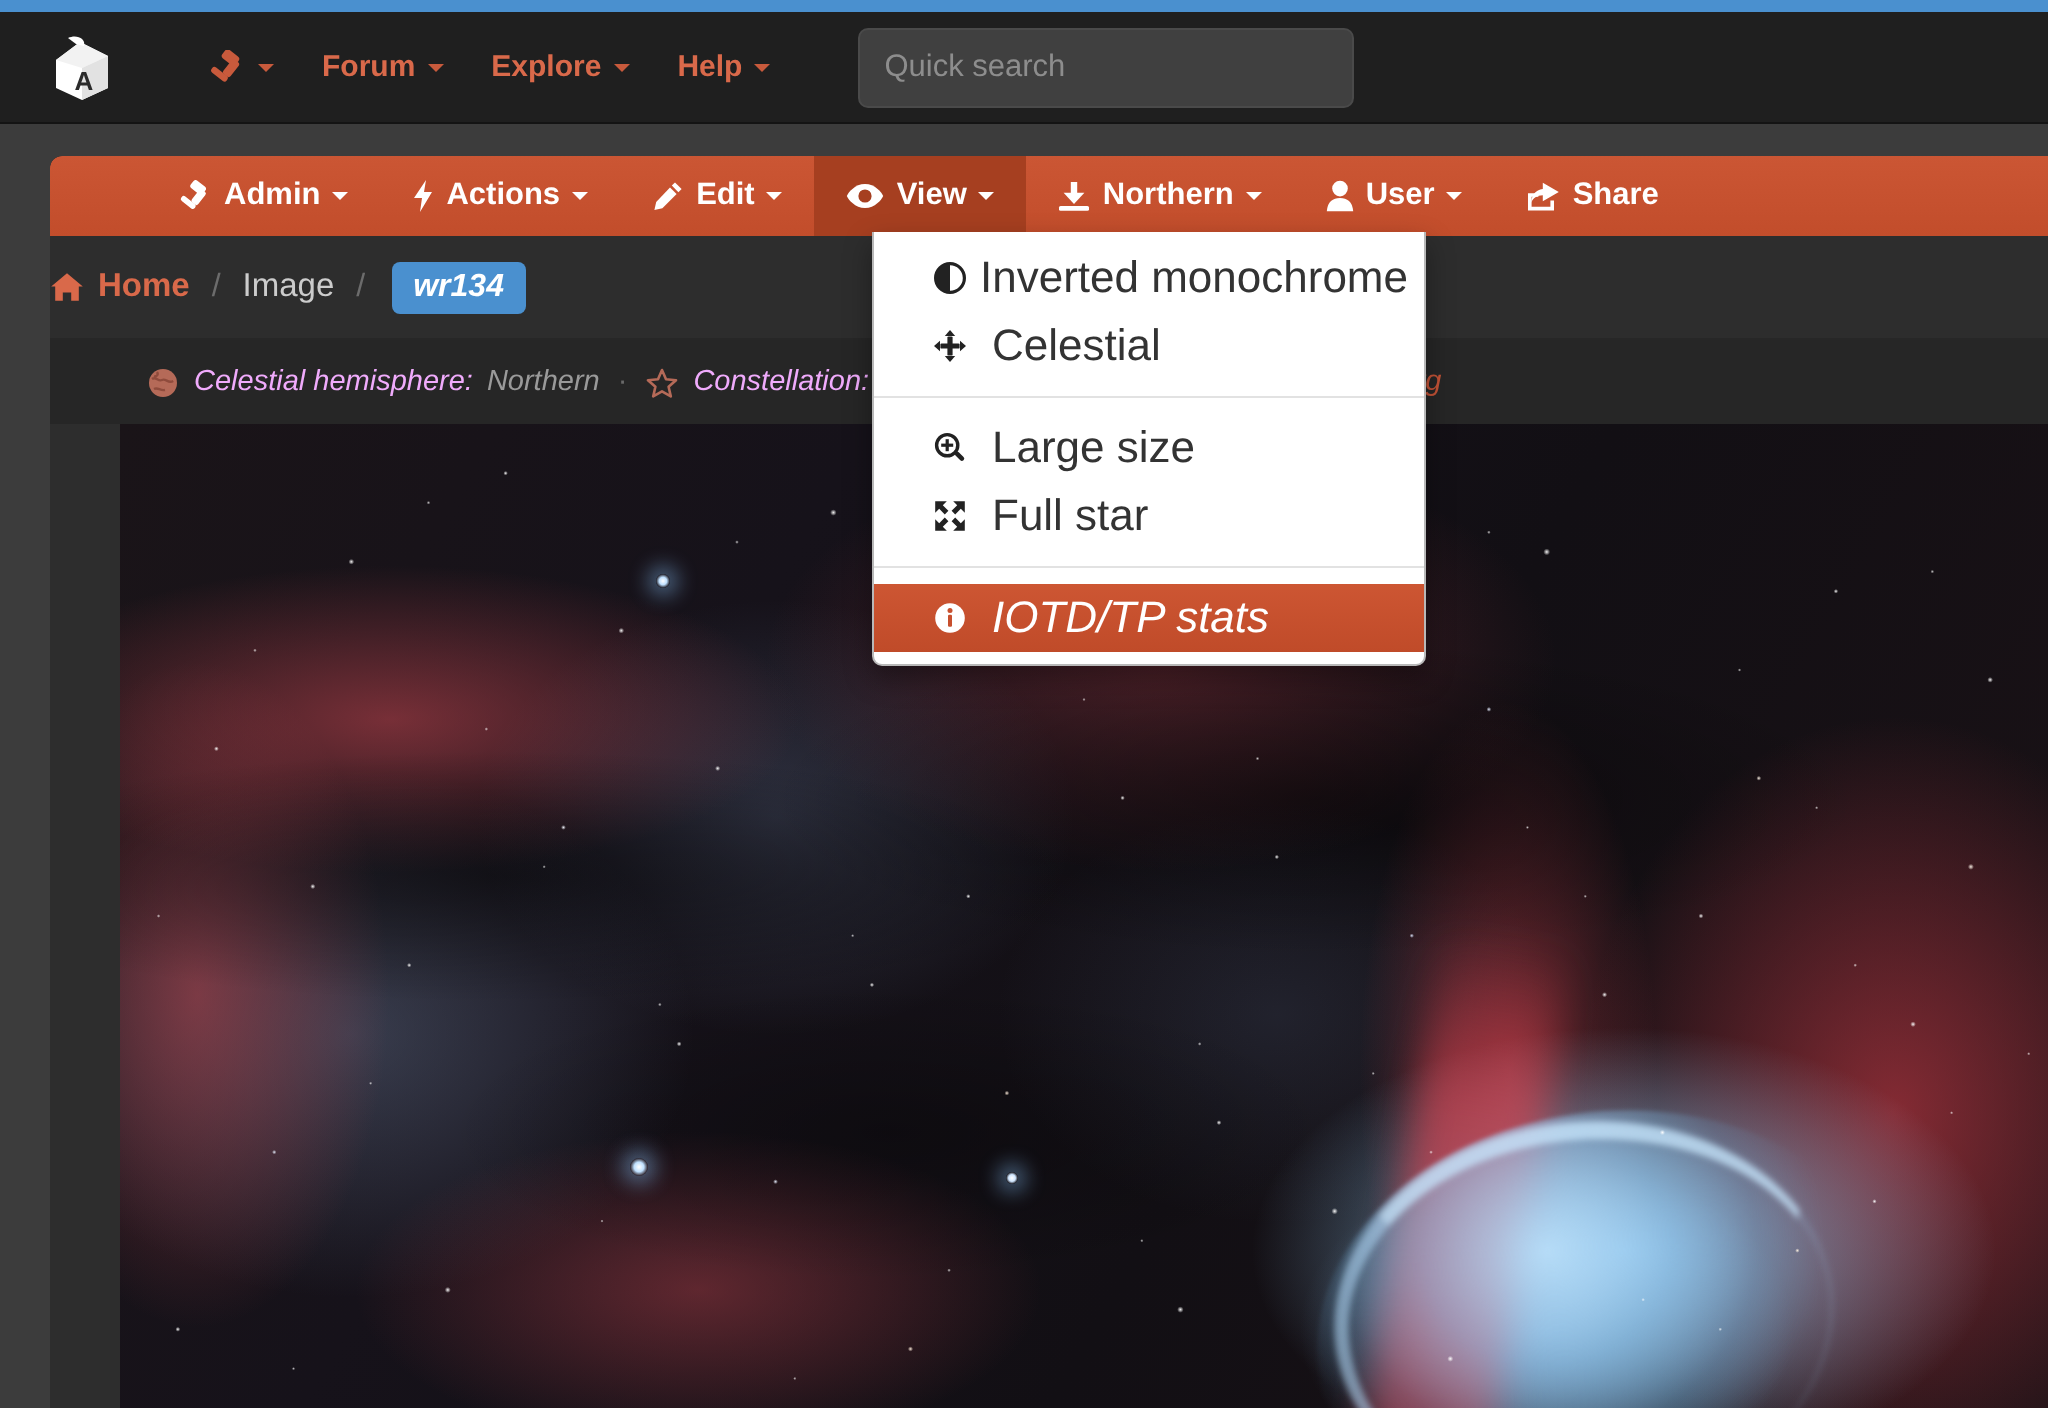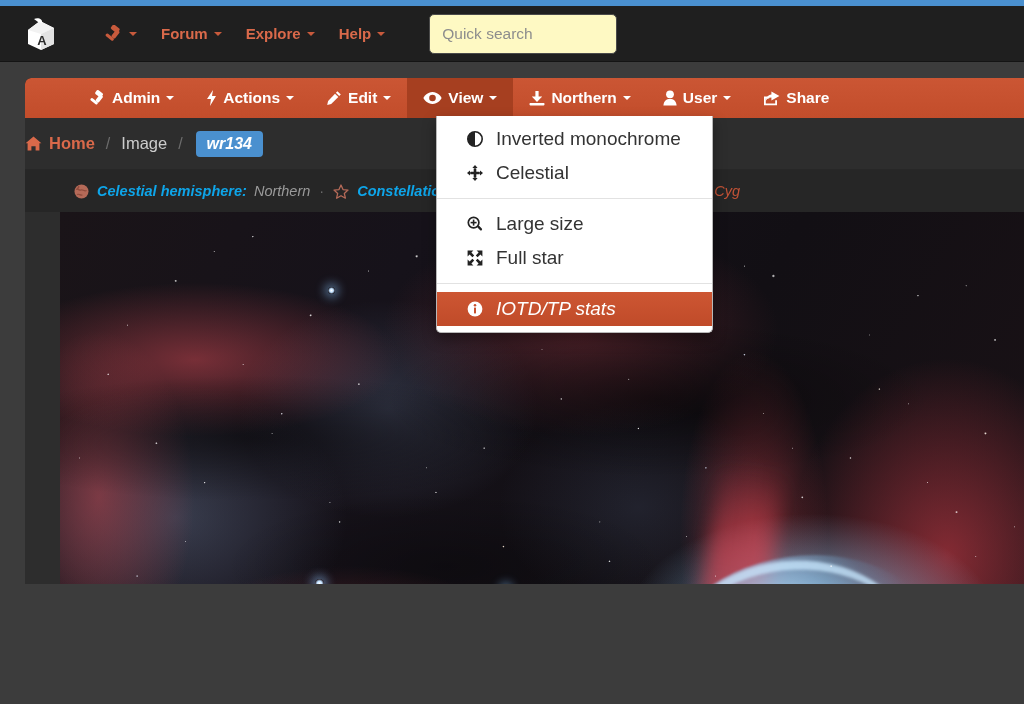--- a/index.html
+++ b/index.html
@@ -49,38 +49,38 @@
     margin-left: 6px;
     border-left: 4.5px solid transparent;
     border-right: 4.5px solid transparent;
     border-top: 4.5px solid #c85a3c;
   }
   .gavel-nav { margin-left: 40px; }
   .gavel-nav svg { display:block; }
 
   .quick-search {
     margin-left: 44px;
-    width: 188px; height: 40px;
-    background: #fef9c3;
+    width: 248px; height: 40px;
+    background: #404040;
     border: 1px solid #4a4a4a;
     border-radius: 5px;
     color: #8a8a8a;
     font-size: 15.5px;
     padding: 0 12px;
     outline: none;
     font-family: "Liberation Sans", sans-serif;
   }
   .quick-search::placeholder { color: #8d8d8d; }
 
   
   .panel {
     position: absolute;
     left: 25px; top: 78px;
     width: 999px;
-    height: 506px;
+    height: 626px;
     background: #2d2d2d;
     border-radius: 6px 0 0 0;
     overflow: hidden;
   }
 
   
   .toolbar {
     position: relative;
     height: 40px;
     background: #c8502e;
@@ -132,21 +132,21 @@
   .meta {
     height: 42px;
     background: #262626;
     display: flex; align-items: center;
     padding-left: 49px;
     font-size: 14.5px;
     white-space: nowrap;
     overflow: hidden;
   }
   .meta .m-ic { display:inline-flex; margin-right: 8px; }
-  .meta .m-label { color: #0ea5e9; font-weight: bold; font-style: italic; }
+  .meta .m-label { color: #f0abfc; font-weight: normal; font-style: italic; }
   .meta .m-val { color: #9a9a9a; font-style: italic; margin-left: 7px; }
   .meta .m-link { color: #c25236; font-style: italic; font-weight: normal; }
   .meta .m-dot { color: #6a6a6a; margin: 0 9px; }
   .meta .m-grp { display:flex; align-items:center; }
 
   
   .img-wrap {
     position: relative;
     margin-left: 35px;
     width: 964px;
@@ -312,21 +312,21 @@
     border-top: none;
     border-radius: 0 0 5px 5px;
     box-shadow: 0 6px 14px rgba(0,0,0,0.35);
     padding: 6px 0 0 0;
     z-index: 40;
   }
   .dd-item {
     display: flex; align-items: center;
     height: 34px;
     padding: 0 12px 0 30px;
-    font-size: 19px;
+    font-size: 22px;
     color: #333333;
     cursor: pointer;
     white-space: nowrap;
   }
   .dd-item .ic { width: 22px; display: inline-flex; justify-content: flex-start; margin-right: 7px; }
   .dd-sep { height: 1px; background: #e2e2e2; margin: 8px 0; }
   .dd-item.highlight {
     background: #c8502e;
     background-image: linear-gradient(180deg,#cd5633 0%, #c04b29 100%);
     color: #ffffff;

